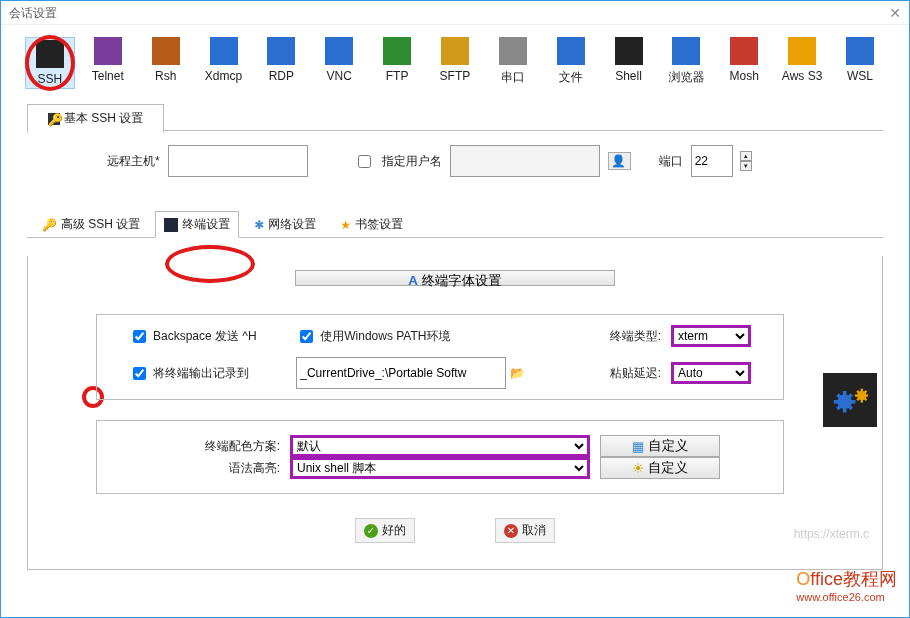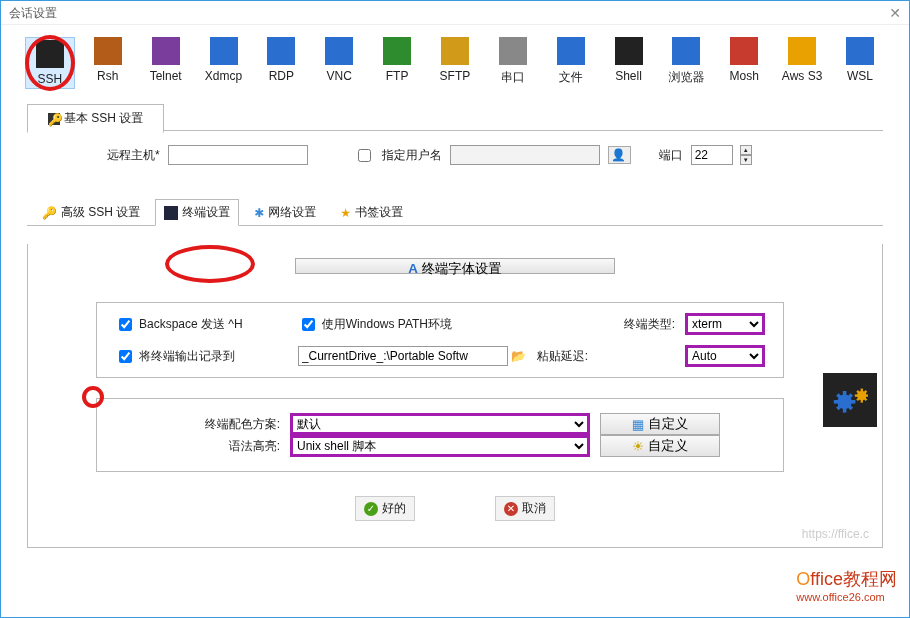--- a/index.html
+++ b/index.html
@@ -20,32 +20,32 @@
 .ring3 { width:22px; height:22px; left:81px; top:385px; }
 
 .content { padding:6px 26px 6px 26px; }
 .frame { border:1px solid #bbb; padding:16px 18px; margin-top:18px; }
 
 .tab-sol { display:inline-flex; align-items:center; padding:5px 20px; border:1px solid #bbb; border-bottom:1px solid #fff; background:#fff; position:relative; top:1px; gap:4px; }
 .tab-sol .ic { width:12px;height:12px;background:#333;display:inline-block; }
 .tab-bar { border-bottom:1px solid #bbb; height:28px; margin-top:4px; }
 
 .row1 { margin-top:14px; display:flex; align-items:center; gap:8px; }
-input[type=text] { height:20px; border:1px solid #999; padding:0 3px; font-family:inherit; font-size:12px; background:#fff; }
+input[type=text] { height:32px; border:1px solid #999; padding:0 3px; font-family:inherit; font-size:12px; background:#fff; }
 select { height:22px; border:3px solid #a21caf; font-family:inherit; font-size:12px; background:#fff; }
 .chk { width:13px; height:13px; vertical-align:middle; }
 
 .subtabs { display:flex; gap:6px; align-items:center; padding:0 6px; }
 .subtab { display:inline-flex; align-items:center; gap:4px; padding:4px 8px; border:1px solid transparent; cursor:pointer; }
 .subtab.sel { border:1px solid #bbb; border-bottom:1px solid #fff; background:#fff; position:relative; z-index:2; }
 .subtabs-border { border-bottom:1px solid #bbb; margin-top:-1px; }
 
 .bigbtn { display:block; margin:4px auto 28px; width:320px; height:16px; border:1px solid #aaa; background:linear-gradient(#f9f9f9,#e4e4e4); cursor:pointer; font-family:inherit; }
 
-.box1 { border:1px solid #bbb; padding:10px 18px; margin:6px 80px 6px 50px; position:relative; }
+.box1 { border:1px solid #bbb; padding:10px 32px; margin:6px 80px 6px 50px; position:relative; }
 .gr { display:grid; grid-template-columns:1fr 1fr 0.8fr auto; column-gap:10px; row-gap:10px; align-items:center; }
 .pair { display:flex; align-items:center; gap:4px; }
 
 .box2 { border:1px solid #bbb; padding:14px; margin:20px 80px 6px 50px; }
 .row2 { display:grid; grid-template-columns:120px 300px 120px; gap:10px; align-items:center; justify-content:center; margin-bottom:0; }
 .sbtn { height:22px; border:1px solid #aaa; background:linear-gradient(#f9f9f9,#e4e4e4); cursor:pointer; font-family:inherit; display:flex; align-items:center; justify-content:center; gap:4px; }
 
 .gear-box { position:absolute; right:32px; top:372px; width:54px; height:54px; background:#222; display:flex; align-items:center; justify-content:center; cursor:pointer; }
 .gear-box svg { width:36px; height:36px; }
 
@@ -79,26 +79,26 @@
     <span>会话设置</span>
     <span class="close-x">✕</span>
   </div>
 
   <div class="proto-strip" id="proto-strip">
       <div class="proto sel">
         <div class="icn" style="background:#222"></div>
         <div class="lbl">SSH</div>
       </div>
       <div class="proto">
+        <div class="icn" style="background:#7a3d9c"></div>
+        <div class="lbl">Telnet</div>
+      </div>
+      <div class="proto">
         <div class="icn" style="background:#b35b18"></div>
         <div class="lbl">Rsh</div>
-      </div>
-      <div class="proto">
-        <div class="icn" style="background:#7a3d9c"></div>
-        <div class="lbl">Telnet</div>
       </div>
       <div class="proto">
         <div class="icn" style="background:#2a6ed0"></div>
         <div class="lbl">Xdmcp</div>
       </div>
       <div class="proto">
         <div class="icn" style="background:#2a6ed0"></div>
         <div class="lbl">RDP</div>
       </div>
       <div class="proto">
@@ -215,21 +215,21 @@
           <select style="width:80px"><option>xterm</option></select>
 
           <label class="pair">
             <input type="checkbox" class="chk" checked="" style="">
             <span>将终端输出记录到</span>
           </label>
           <span class="pair">
             <input type="text" style="width: 210px;" value="_CurrentDrive_:\Portable Softw">
             <span class="ic-fold" style="cursor:pointer"></span>
           </span>
-          <span style="text-align:left">粘贴延迟:</span>
+          <span style="text-align:right">粘贴延迟:</span>
           <select style="width:80px"><option>Auto</option></select>
         </div>
       </div>
 
       <div class="box2">
         <div class="row2">
           <span style="text-align:right">终端配色方案:</span>
           <select><option>默认</option></select>
           <button class="sbtn">
               <span class="ic-pal"></span>
@@ -277,18 +277,18 @@
         <g stroke="#e8a100" stroke-width="4">
             <line x1="14" y1="2" x2="14" y2="26"></line>
             <line x1="2" y1="14" x2="26" y2="14"></line>
             <line x1="6" y1="6" x2="22" y2="22"></line>
             <line x1="6" y1="22" x2="22" y2="6"></line>
           </g>
       </g>
     </svg>
   </div>
 
-  <div class="wm">https://ffice.c</div>
+  <div class="wm">https://xterm.c</div>
   <div class="logo">
     <span class="o1">O</span><span class="t1">ffice</span><span class="t1">教程网</span>
     <span class="t2">www.office26.com</span>
   </div>
 </div>
 
 </body></html>

